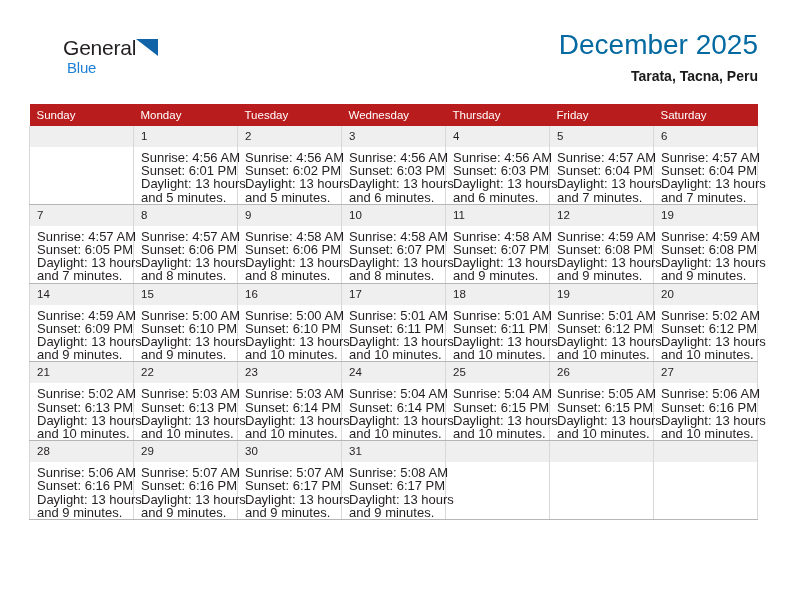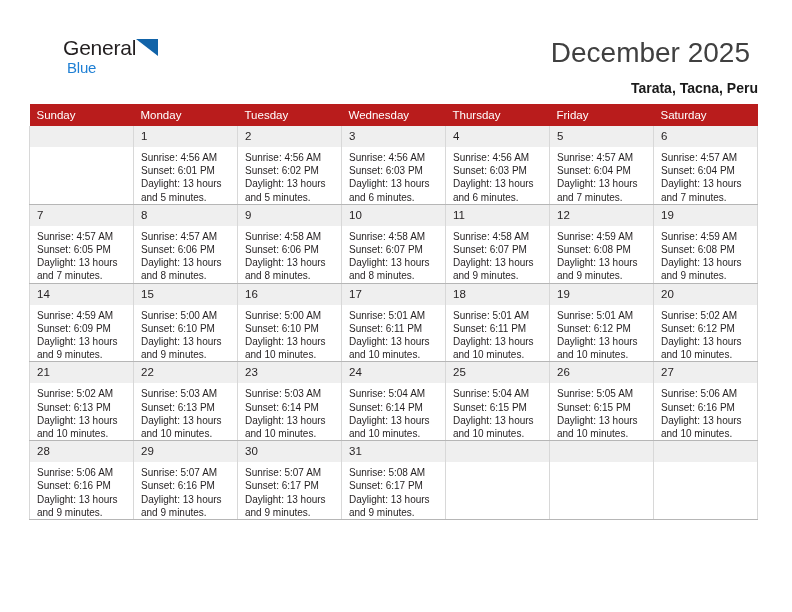--- a/index.html
+++ b/index.html
@@ -73,23 +73,23 @@
   }
   .title-block {
     position: absolute;
     right: 34px;
     top: 28px;
     text-align: right;
   }
   .cal-title {
     font-size: 28px;
     line-height: 34px;
-    color: #404040;
+    color: #0369a1;
     font-weight: normal;
-    margin: 8px;
+    margin: 0;
     white-space: nowrap;
   }
   .cal-subtitle {
     font-size: 14px;
     line-height: 20px;
     color: #1a1a1a;
     margin: 4px 0 7px 0;
     white-space: nowrap;
     font-weight: bold;
   }
@@ -134,21 +134,21 @@
     padding: 3px 0 3px 7px;
     color: #231f20;
     min-height: 15px;
   }
   td.empty .daynum {
     background: #efefef;
     color: transparent;
   }
   .info {
     padding: 4px 6px 0 7px;
-    font-size: 10px;
+    font-size: 13px;
     line-height: 13.2px;
     color: #231f20;
   }
   .info div {
     white-space: nowrap;
   }
 </style>
 </head>
 <body>
 

